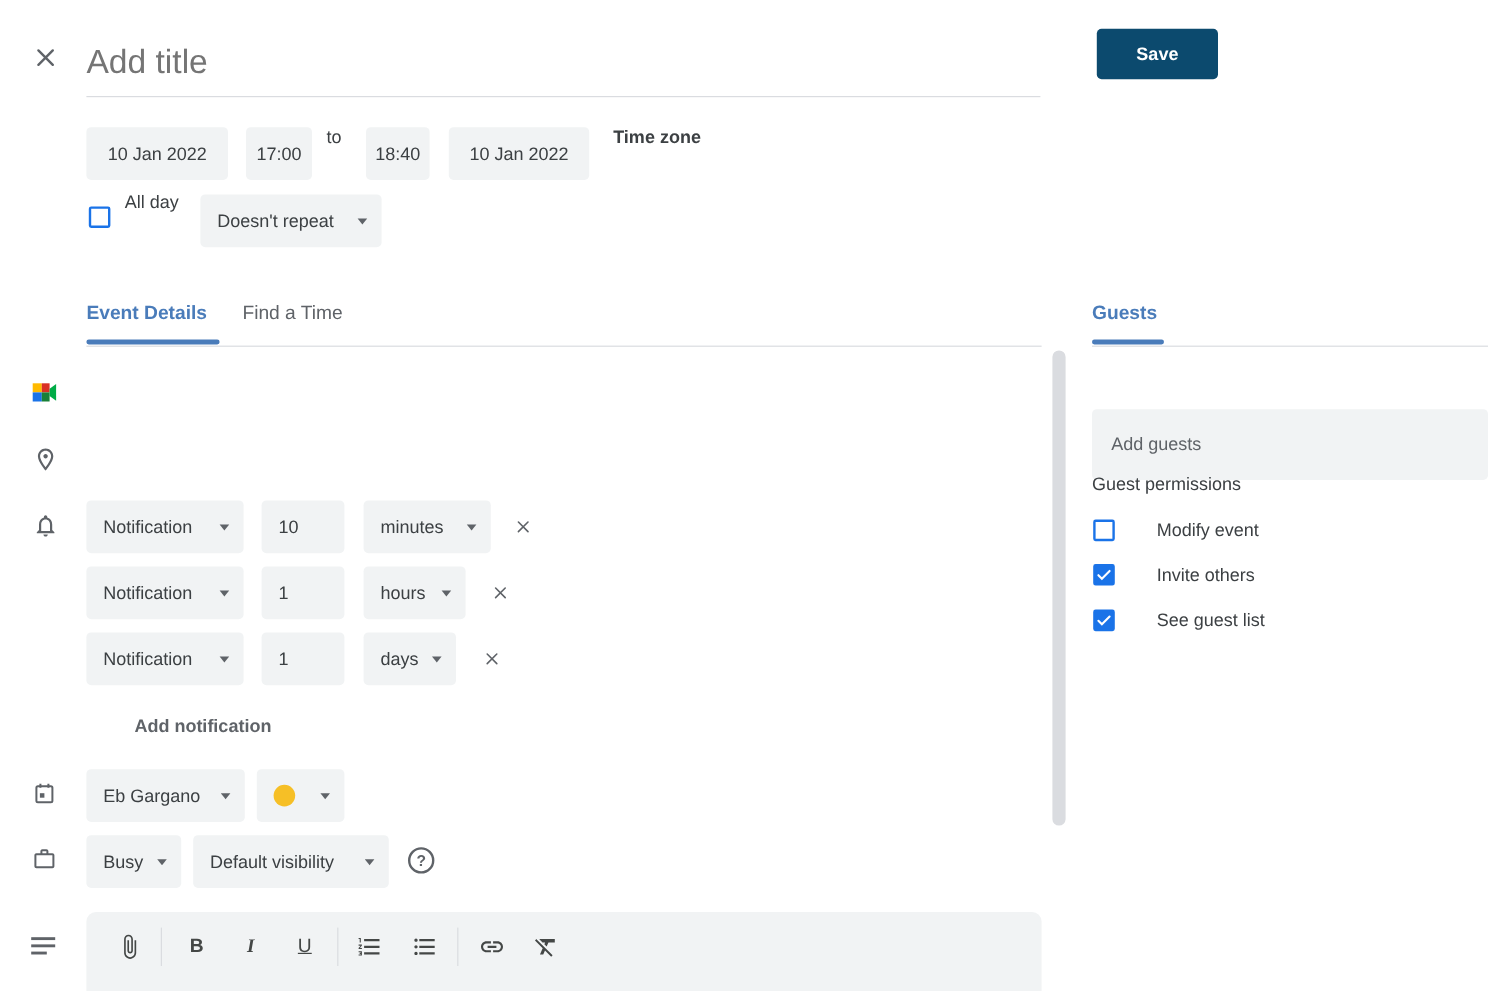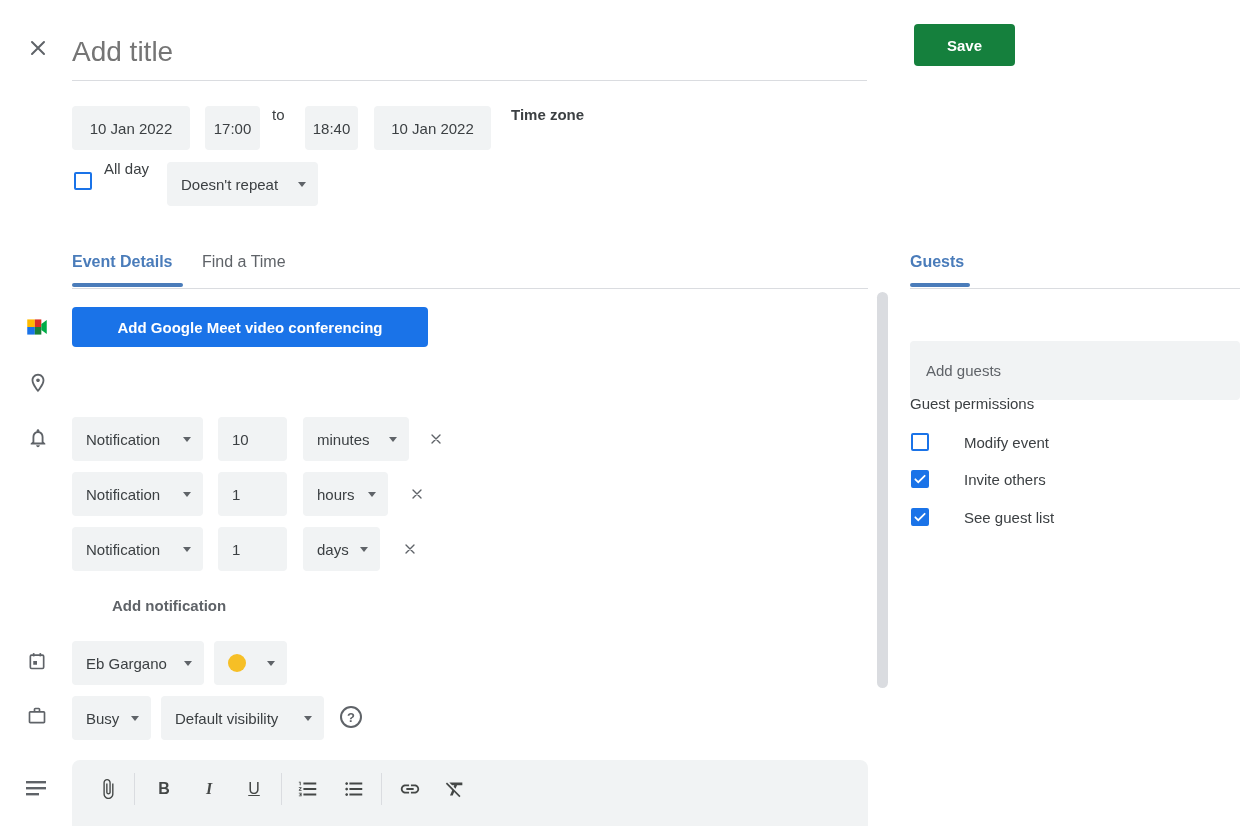--- a/index.html
+++ b/index.html
@@ -11,21 +11,21 @@
   .abs { position:absolute; }
 
   
   .close-btn { left:26px; top:36px; width:24px; height:24px; cursor:pointer; color:#5f6368; }
   .title-field {
     left:72px; top:24px; width:795px; height:57px;
     border-bottom:1px solid #dadce0; display:flex; align-items:center;
     font-size:28px; color:#757575; cursor:text;
   }
   .save-btn {
-    left:914px; top:24px; width:101px; height:42px; background:#15803d;
+    left:914px; top:24px; width:101px; height:42px; background:#0c4a6e;
     border-radius:4px; color:#fff; font-size:15px; font-weight:bold;
     display:flex; align-items:center; justify-content:center; cursor:pointer;
   }
 
   
   .chip {
     background:#f1f3f4; border-radius:4px; height:44px;
     display:flex; align-items:center; justify-content:center;
     font-size:15px; color:#3c4043; cursor:pointer; white-space:nowrap;
   }
@@ -148,23 +148,20 @@
 
   <div class="abs" style="left:24px; top:314px; width:26px; height:26px;">
     <svg width="26" height="26" viewBox="0 0 24 24">
       <rect x="3" y="5" width="7" height="7" fill="#ffba00"></rect>
       <rect x="10" y="5" width="6" height="7" fill="#d93025"></rect>
       <rect x="3" y="12" width="7" height="7" fill="#1a73e8"></rect>
       <rect x="10" y="12" width="6" height="7" fill="#188038"></rect>
       <path d="M16 9.2l5-3.7v13l-5-3.7z" fill="#00ac47"></path>
     </svg>
   </div>
-  <div class="abs meet-btn">
-    <span>Add Google Meet video conferencing</span>
-  </div>
 
   <div class="abs icon" style="left:27px; top:371px;">
     <svg width="22" height="24" viewBox="0 0 24 24" fill="currentColor">
         <path d="M12 2C8.13 2 5 5.13 5 9c0 5.25 7 13 7 13s7-7.75 7-13c0-3.87-3.13-7-7-7zm0 2c2.76 0 5 2.24 5 5 0 2.88-2.88 7.19-5 10.02C9.92 16.21 7 11.85 7 9c0-2.76 2.24-5 5-5zm0 3c-1.1 0-2 .9-2 2s.9 2 2 2 2-.9 2-2-.9-2-2-2z"></path>
       </svg>
   </div>
 
   <div class="abs icon" style="left:27px; top:426px;">
     <svg width="22" height="24" viewBox="0 0 24 24" fill="currentColor">
         <path d="M12 22c1.1 0 2-.9 2-2h-4c0 1.1.9 2 2 2zm6-6v-5c0-3.07-1.63-5.64-4.5-6.32V4c0-.83-.67-1.5-1.5-1.5s-1.5.67-1.5 1.5v.68C7.64 5.36 6 7.92 6 11v5l-2 2v1h16v-1l-2-2zm-2 1H8v-6c0-2.48 1.51-4.5 4-4.5s4 2.02 4 4.5v6z"></path>

